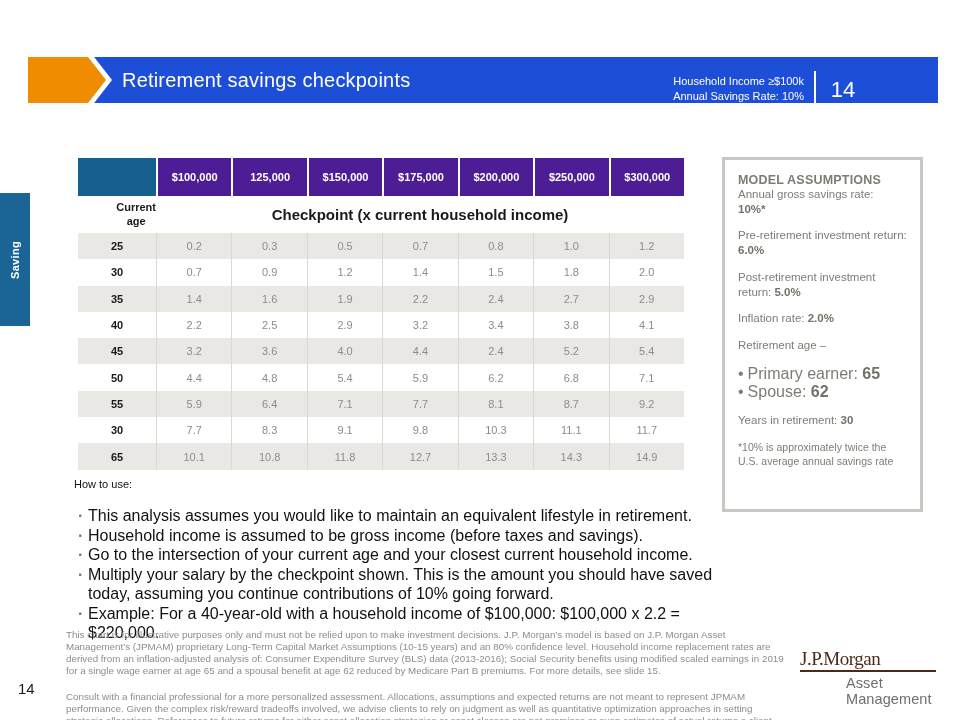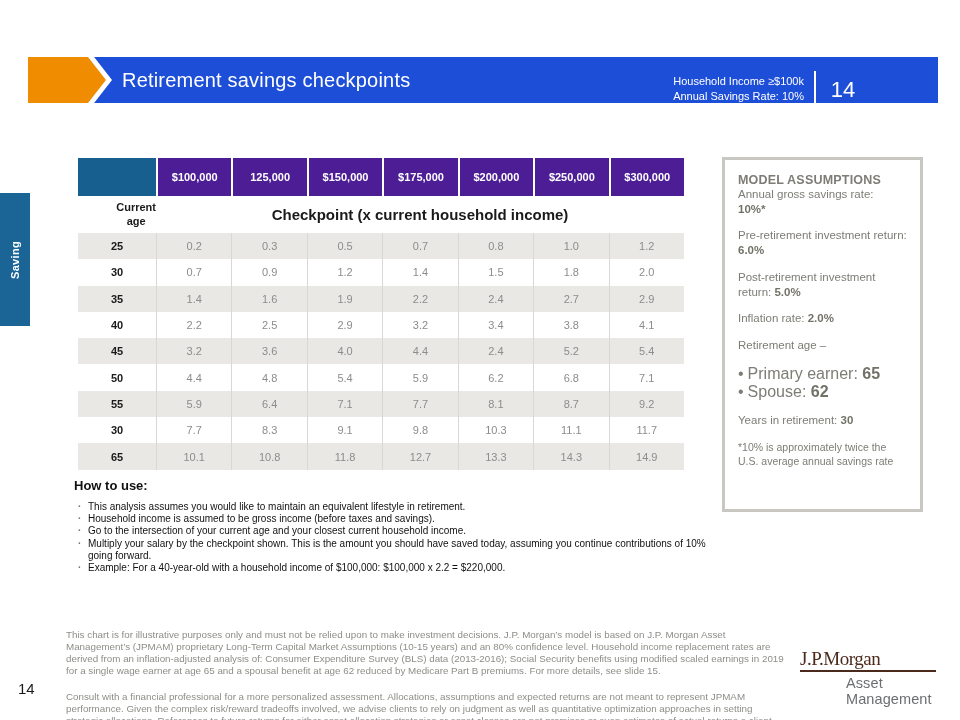--- a/index.html
+++ b/index.html
@@ -49,23 +49,23 @@
             border:3px solid #C9C7C1; padding:13px 13px; color:#7D7C75; }
   .assump h3 { font-size:12.5px; font-weight:bold; color:#7D7C75; letter-spacing:0.2px; }
   .assump p { font-size:11.5px; line-height:1.28; margin-bottom:12px; }
   .assump b { font-weight:bold; color:#737268; }
   .assump .abullets { margin:1px 0 0 4px; }
   .assump .dot { margin-right:4px; }
   .assump .footnote { font-size:10.5px; line-height:1.25; margin-top:14px; margin-bottom:0; }
 
   
   .howto { position:absolute; left:74px; top:478px; width:648px; color:#111; }
-  .howto h4 { font-size:13px; font-weight:bold; margin-bottom:8px; }
+  .howto h4 { font-size:11px; font-weight:normal; margin-bottom:16px; }
   .howto ul { list-style:none; }
-  .howto li { font-size:10px; line-height:1.22; padding-left:14px; position:relative; color:#111; }
+  .howto li { font-size:16px; line-height:1.22; padding-left:14px; position:relative; color:#111; }
   .howto li::before { content:"\00B7"; position:absolute; left:4px; color:#777; font-weight:bold; }
 
   
   .disc { position:absolute; left:66px; width:718px; font-size:9.8px; line-height:1.24; color:#8D8D88;margin-top:40px; }
   .disc1 { top:589px; }
   .disc2 { top:651px; }
 
   
   .logo { position:absolute; left:800px; top:649px; width:136px; }
   .logo .brand { font-family:"Liberation Serif", serif; font-size:19px; color:#4B2A1B; letter-spacing:-0.5px;

